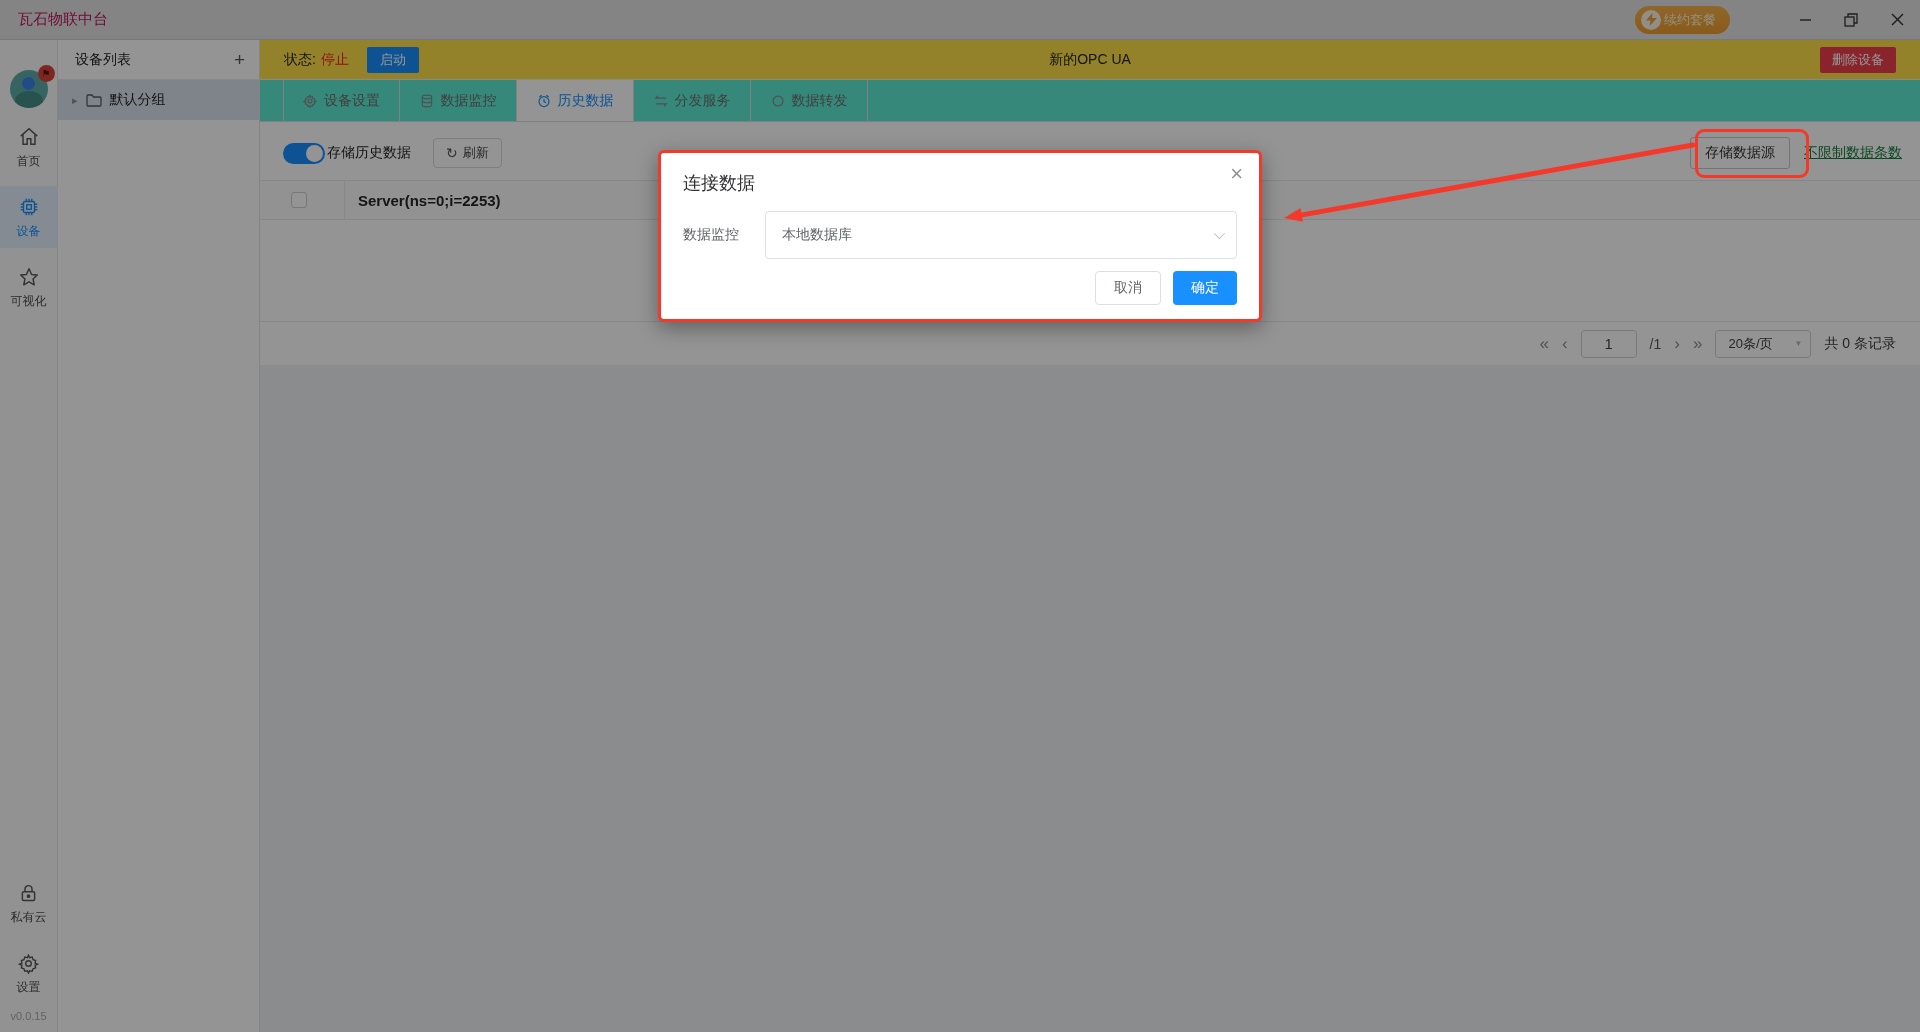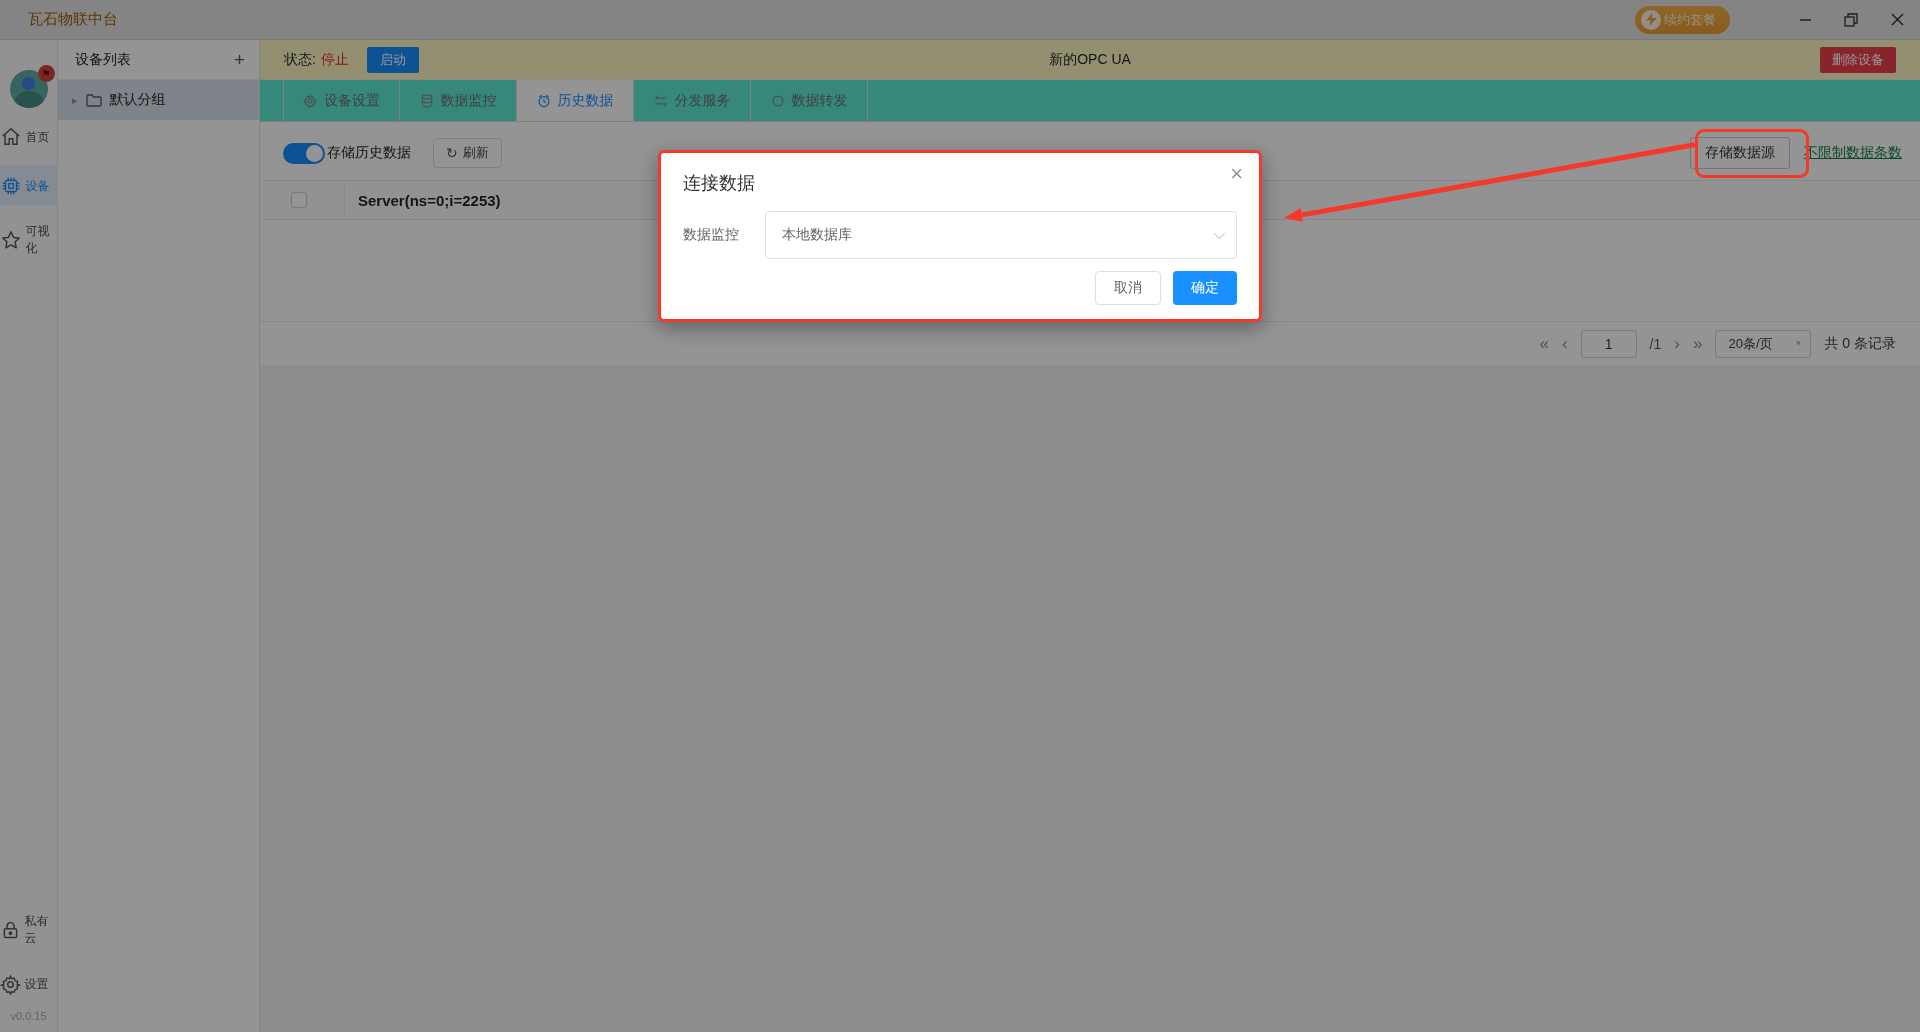--- a/index.html
+++ b/index.html
@@ -1,55 +1,55 @@
 <!DOCTYPE html>
 <html><head>
 <meta charset="utf-8">
 <style>
   * { margin:0; padding:0; box-sizing:border-box; }
   html,body { width:1920px; height:1032px; overflow:hidden; }
   body { font-family:"Liberation Sans","DejaVu Sans",sans-serif; font-size:14px; color:#262626; background:#f0f2f5; position:relative; }
 
   
   .titlebar { position:absolute; left:0; top:0; width:1920px; height:40px; background:#e4e4e4; border-bottom:1px solid #cfcfcf; display:flex; align-items:center; }
-  .app-title { margin-left:28px; font-size:15px; color:#a16207; }
+  .app-title { margin-left:18px; font-size:15px; color:#be185d; }
   .titlebar-right { margin-left:auto; display:flex; align-items:center; }
   .renew-btn { height:28px; padding:0 14px 0 6px; border-radius:14px; background:linear-gradient(#f6b14a,#ec9c2e); color:#fff3d6; font-size:13px; display:flex; align-items:center; gap:3px; cursor:pointer; }
   .bolt-circle { width:20px; height:20px; border-radius:50%; background:#fbf4e6; display:flex; align-items:center; justify-content:center; }
   .win-controls { display:flex; margin-left:52px; }
   .win-btn { width:46px; height:40px; display:flex; align-items:center; justify-content:center; cursor:pointer; }
 
   
   .window-body { position:absolute; left:0; top:40px; width:1920px; height:992px; display:flex; }
   .nav-rail { width:58px; background:#fbfbfb; border-right:1px solid #e4e4e4; display:flex; flex-direction:column; align-items:center; }
   .avatar-wrap { position:relative; margin-top:30px; width:38px; height:38px; }
   .avatar { width:38px; height:38px; border-radius:50%; background:#5fada6; position:relative; overflow:hidden; }
   .avatar-head { position:absolute; left:12px; top:7px; width:13px; height:13px; border-radius:50%; background:#3c82e8; }
   .avatar-body { position:absolute; left:5px; top:21px; width:28px; height:20px; border-radius:50% 50% 0 0; background:#448e86; }
   .avatar-badge { position:absolute; right:-7px; top:-5px; width:17px; height:17px; border-radius:50%; background:#d9433b; color:#5c120e; font-size:10px; line-height:17px; text-align:center; }
-  .nav-item { width:58px; padding:9px 0 8px; margin-top:8px; display:flex; align-items:center; gap:4px; color:#4d4d4d; cursor:pointer; }
+  .nav-item { width:58px; padding:9px 0 8px; margin-top:8px; display:flex; flex-direction:column; align-items:center; gap:4px; color:#4d4d4d; cursor:pointer; }
   .nav-item:first-of-type { margin-top:24px; }
   .nav-item .nv-ico { color:#595959; height:24px; display:flex; align-items:center; }
   .nav-item .nv-label { font-size:12px; }
   .nav-item.active { background:#e6f0fb; color:#1890ff; }
   .nav-item.active .nv-ico { color:#1890ff; }
   .rail-bottom { margin-top:auto; display:flex; flex-direction:column; align-items:center; width:58px; }
   .version { font-size:11px; color:#aaa; margin:6px 0 10px; }
 
   .device-panel { width:202px; background:#fff; border-right:1px solid #e4e4e4; }
   .dp-header { height:40px; border-bottom:1px solid #ededed; display:flex; align-items:center; padding:0 14px 0 17px; }
   .dp-title { font-size:14px; color:#262626; }
   .dp-add { margin-left:auto; font-size:19px; color:#595959; cursor:pointer; line-height:1; }
   .tree-row { height:40px; background:#dbe4ee; display:flex; align-items:center; gap:8px; padding-left:14px; cursor:pointer; }
   .tree-caret { color:#8c8c8c; font-size:11px; }
   .tree-label { font-size:14px; color:#262626; }
 
   
   .main { flex:1; display:flex; flex-direction:column; background:#f0f2f5; }
-  .statusbar { height:40px; background:#fef9c3; border-bottom:1px solid #ececec; display:flex; align-items:center; padding:0 24px; position:relative; }
+  .statusbar { height:40px; background:#fde047; border-bottom:1px solid #ececec; display:flex; align-items:center; padding:0 24px; position:relative; }
   .status-label { color:#262626; }
   .status-value { color:#f5222d; margin-left:5px; }
   .start-btn { margin-left:18px; height:26px; padding:0 13px; background:#1890ff; color:#fff; font-size:13px; border:none; border-radius:2px; cursor:pointer; }
   .device-title { position:absolute; left:50%; transform:translateX(-50%); color:#262626; font-size:14px; }
   .delete-btn { margin-left:auto; height:26px; padding:0 12px; background:#ee3f4d; color:#fff; font-size:13px; border:none; border-radius:2px; cursor:pointer; }
 
   .tabbar { height:42px; background:#5eead4; border-bottom:1px solid #dcdcdc; display:flex; padding-left:23px; }
   .tab { width:117px; display:flex; align-items:center; justify-content:center; gap:7px; font-size:14px; color:#6e6e6e; border-right:1px solid #dedede; cursor:pointer; }
   .tab:first-child { border-left:1px solid #dedede; }
   .tab .tb-ico { color:#8a8a8a; display:flex; }

